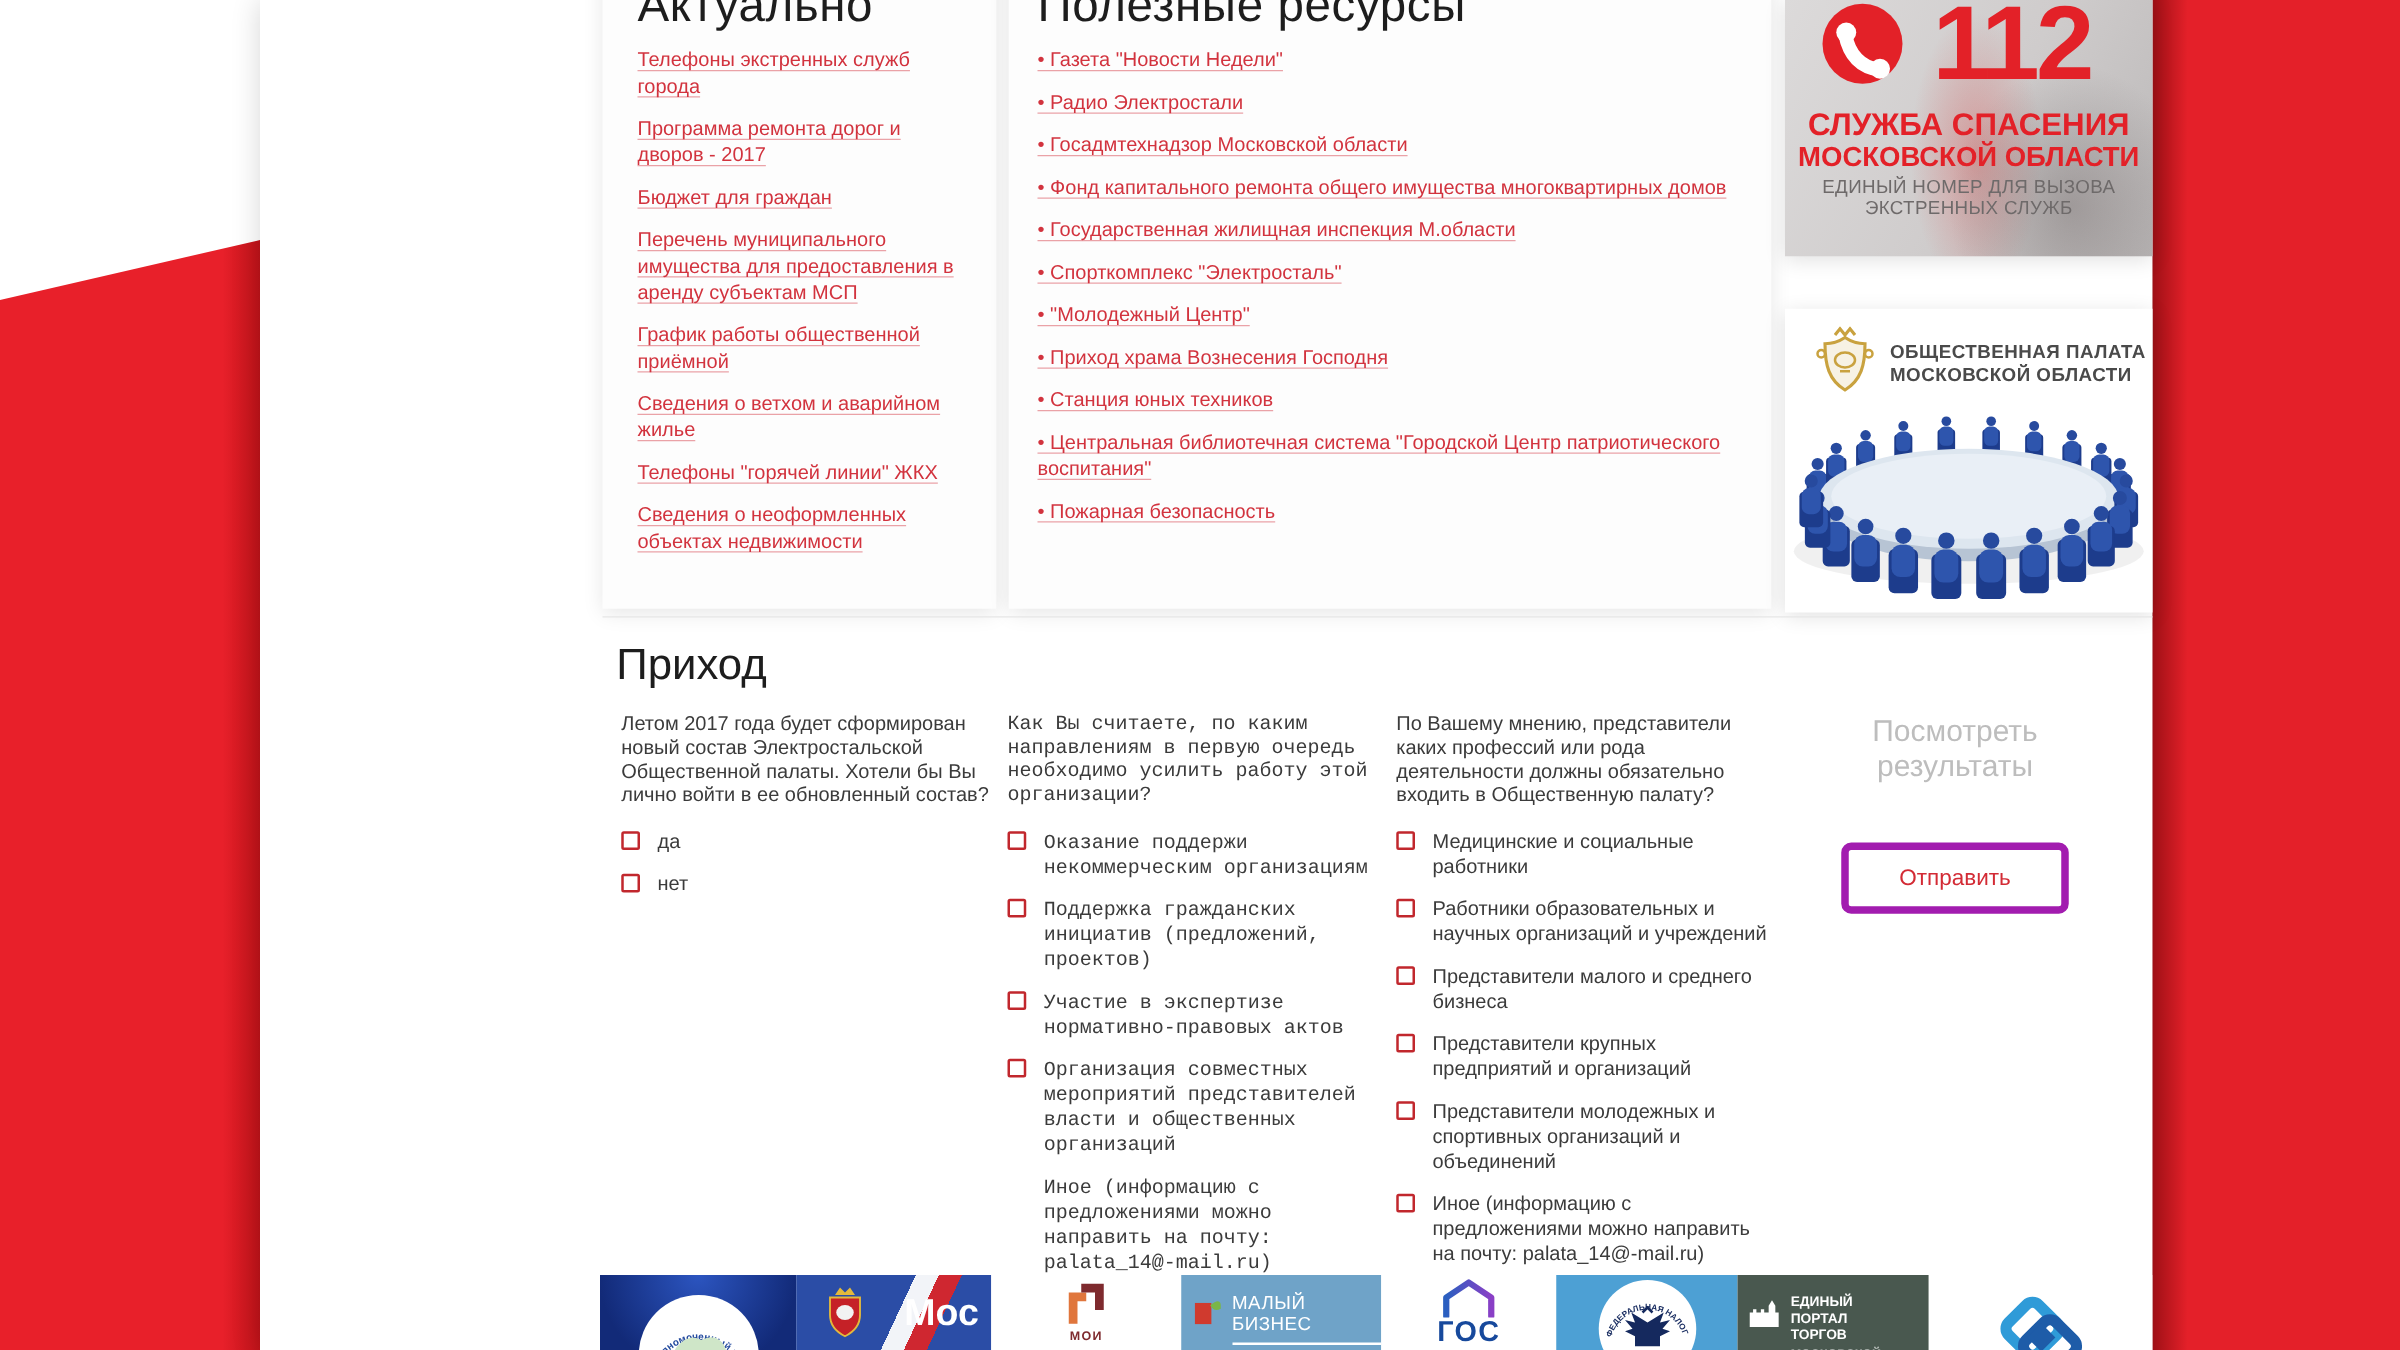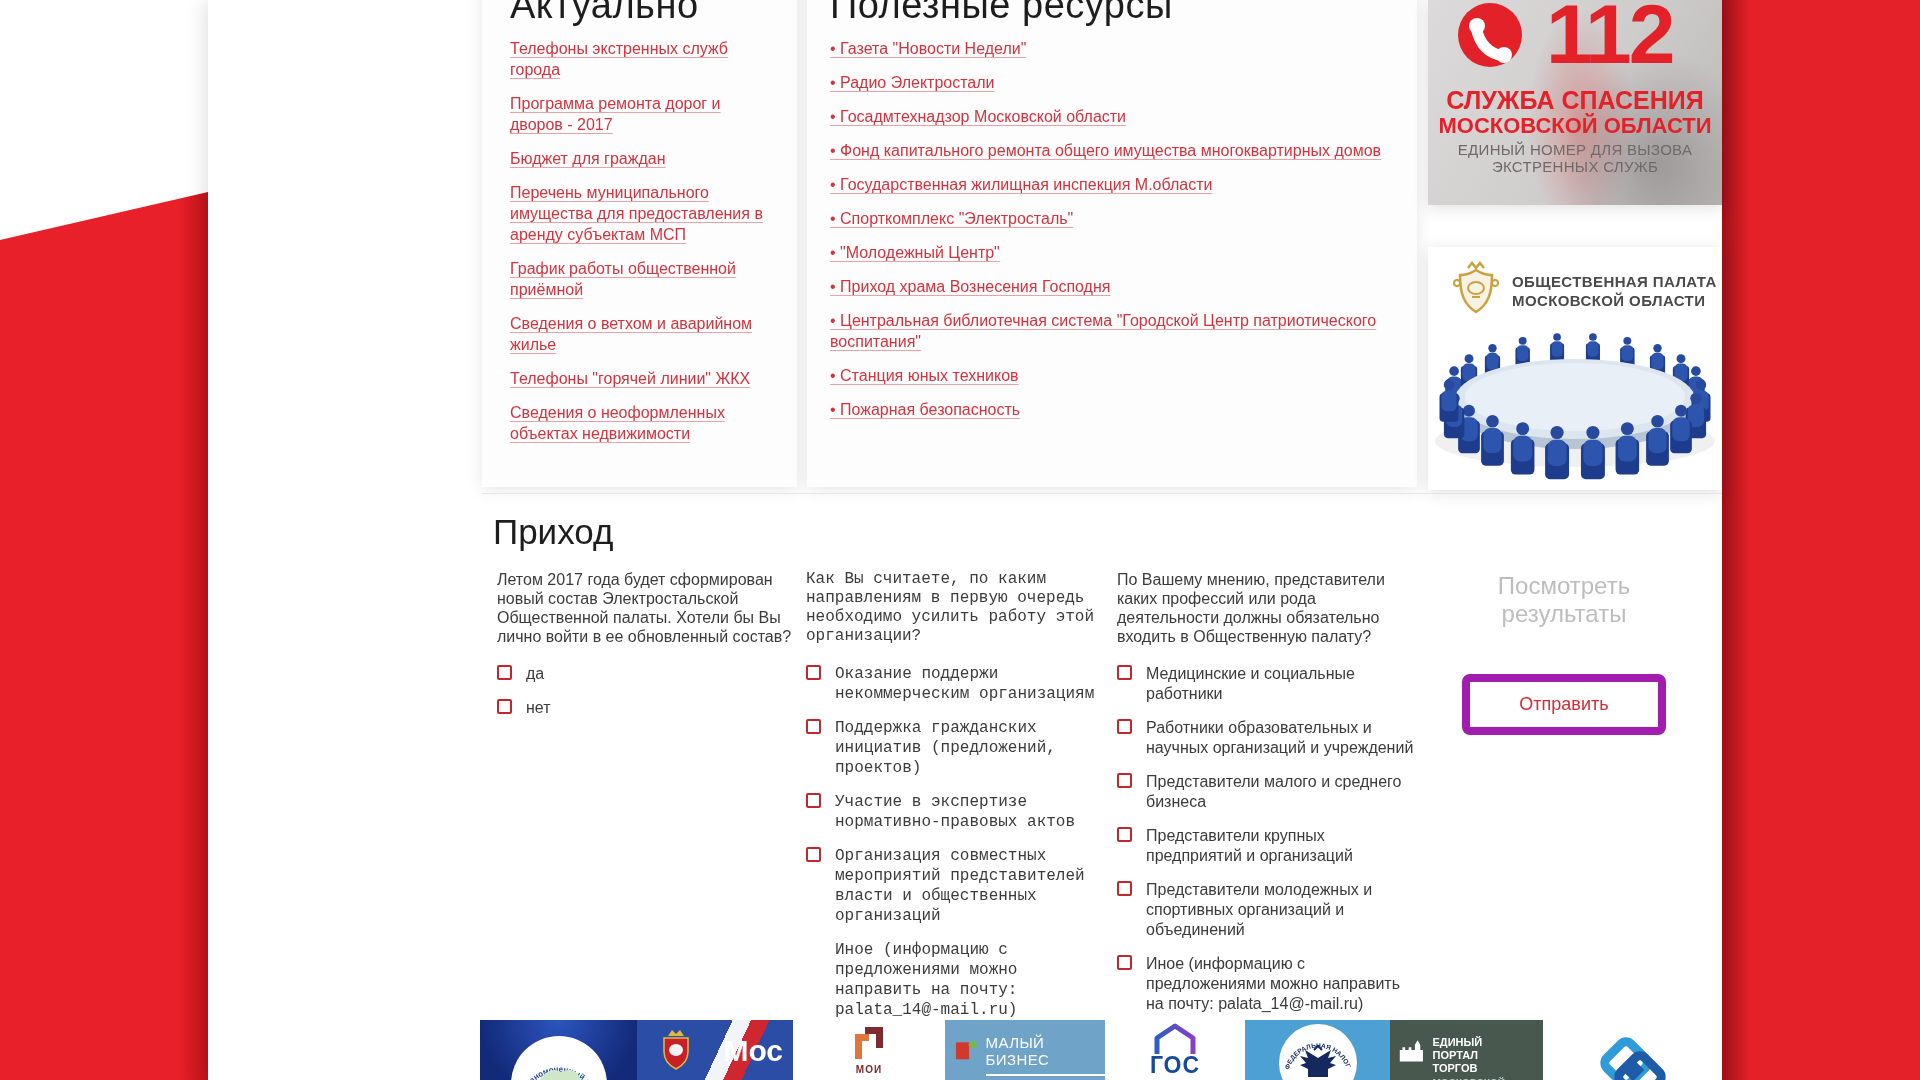--- a/index.html
+++ b/index.html
@@ -65,22 +65,22 @@
   #poll-col-2 { left:806px;  width:306px;font-family:Liberation Mono, monospace; }
   #poll-col-3 { left:1117px; width:302px; }
   .q-text { font-size:16px; line-height:19px; color:#3b3b3b; }
   .opts { margin-top:18px; }
   .opt-row { display:flex; gap:14px; margin-bottom:14px; align-items:flex-start; }
   .cb { flex:none; width:15px; height:15px; border:2.5px solid #c1272d;
     border-radius:2px; background:#fff; margin-top:1px; cursor:pointer; }
   .opt-label { font-size:16px; line-height:20px; color:#3b3b3b; }
   #poll-actions { left:1458px; top:572px; width:212px; text-align:center; }
   #view-results { color:#bdbdbd; font-size:24px; text-decoration:none; cursor:pointer; }
-  #submit-btn { margin-top:46px; background:#fff; border:8px solid #a21caf;
-    border-radius:8px; color:#d32b35; font-size:18px; padding:12px 0; width:204px;
+  #submit-btn { margin-top:46px; background:#fff; border:6px solid #a21caf;
+    border-radius:8px; color:#d32b35; font-size:18px; padding:12px 0; width:182px;
     cursor:pointer; font-family:"Liberation Sans",sans-serif; }
 
   
   #footer-strip { left:480px; top:1020px; width:1242px; height:60px; display:flex;
     overflow:hidden; }
   .ft { position:relative; height:60px; flex:none; overflow:hidden; }
   #ft-ombudsman { width:157px;
     background:radial-gradient(circle at 50% 0%,#2c55c0,#122a78 80%); }
   #ft-ombudsman .circ { position:absolute; left:50%; top:16px; transform:translateX(-50%);
     width:96px; height:96px; border-radius:50%; background:#fff; }
@@ -139,22 +139,22 @@
 <div class="abs links" id="res-links">
 
 <a>• Газета "Новости Недели"</a>
     <a>• Радио Электростали</a>
     <a>• Госадмтехнадзор Московской области</a>
     <a>• Фонд капитального ремонта общего имущества многоквартирных домов</a>
     <a>• Государственная жилищная инспекция М.области</a>
     <a>• Спорткомплекс "Электросталь"</a>
     <a>• "Молодежный Центр"</a>
     <a>• Приход храма Вознесения Господня</a>
+    <a>• Станция юных техников</a>
     <a>• Центральная библиотечная система "Городской Центр патриотического воспитания"</a>
-    <a>• Станция юных техников</a>
     <a>• Пожарная безопасность</a>
   </div>
 
 <div class="abs" id="banner-112">
   <svg class="abs" id="phone-badge" width="70" height="70" viewBox="0 0 70 70">
     <circle cx="34" cy="34" r="32" fill="#e32128"></circle>
     <path d="M20 26 Q25 52 48 55" stroke="#fff" stroke-width="11" fill="none" stroke-linecap="round"></path>
     <circle cx="21" cy="25" r="8" fill="#fff"></circle>
     <circle cx="48" cy="54" r="8" fill="#fff"></circle>
   </svg>

